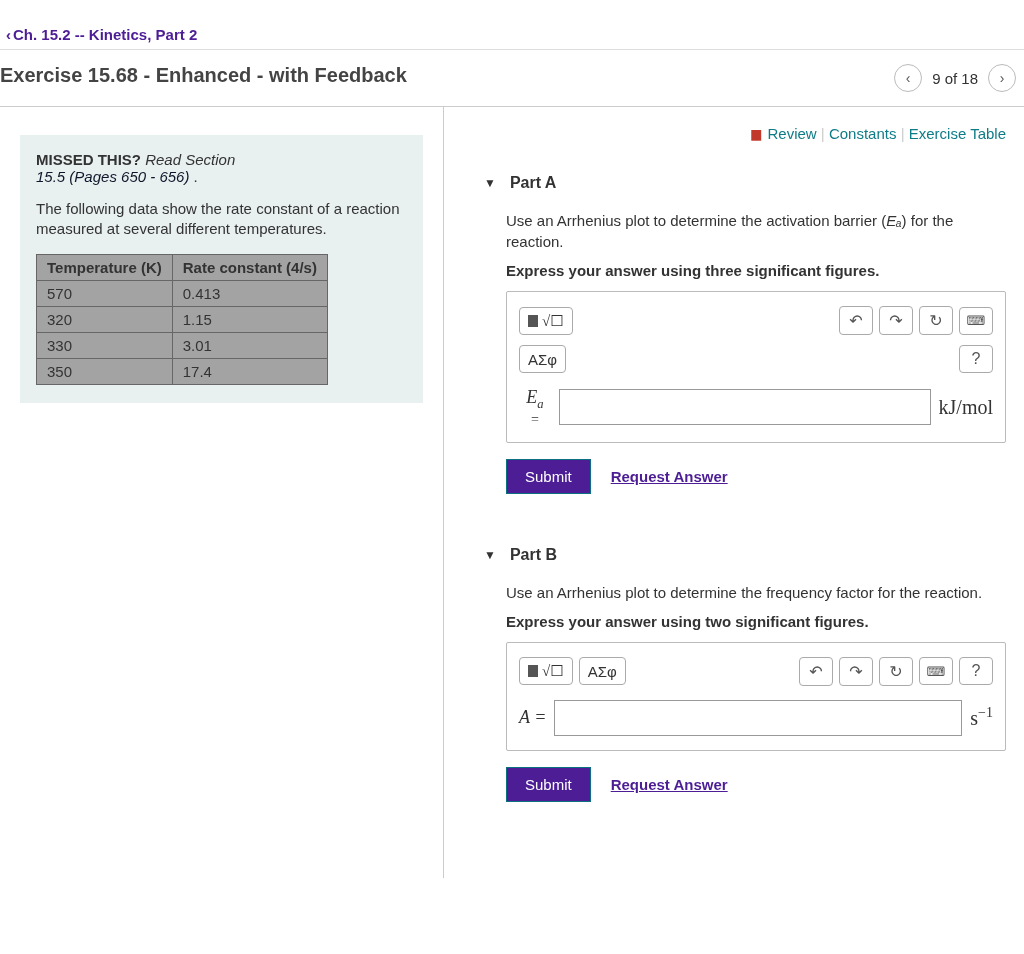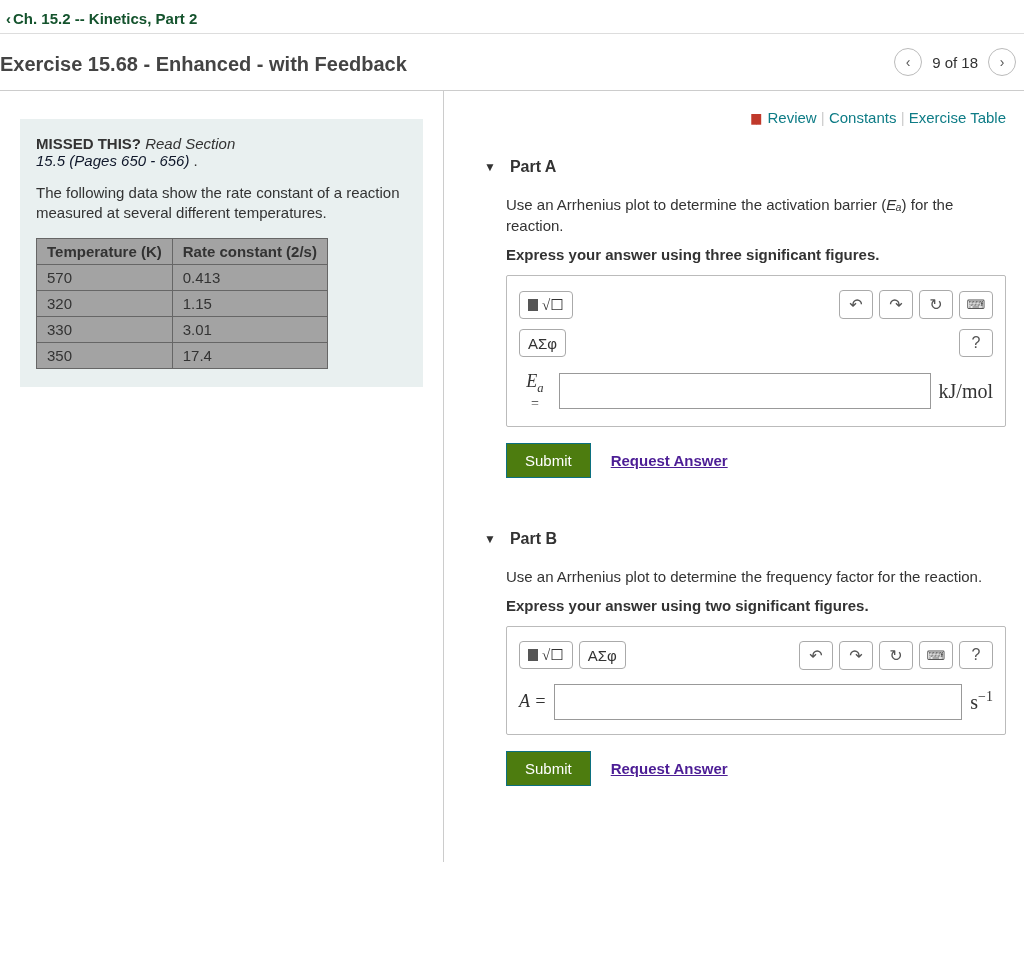--- a/index.html
+++ b/index.html
@@ -4,31 +4,31 @@
 <style>
   * { box-sizing: border-box; margin: 0; padding: 0; }
   body {
     font-family: "Helvetica Neue", Arial, sans-serif;
     font-size: 15px;
     color: #333;
     background: #fff;
     width: 1024px;
   }
   .breadcrumb {
-    color: #14532d;
+    color: #4c1d95;
     font-weight: bold;
-    padding: 10px 6px 6px 6px;
+    padding: 26px 6px 6px 6px;
     font-size: 15px;
     border-bottom: 1px solid #ddd;
   }
   .breadcrumb .chev { font-weight: bold; margin-right: 2px; }
   .exercise-bar {
     display: flex;
     justify-content: space-between;
-    align-items: flex-end;
+    align-items: flex-start;
     padding: 14px 8px 14px 0;
     border-bottom: 1px solid #ccc;
   }
   .exercise-title { font-size: 20px; font-weight: bold; color: #444; }
   .pager { display: flex; align-items: center; gap: 10px; font-size: 15px; color: #333; }
   .circle-btn {
     width: 28px; height: 28px; border-radius: 50%; border: 1px solid #bbb;
     display: flex; align-items: center; justify-content: center; cursor: pointer;
     font-size: 14px; color: #555; background: #fff;
   }
@@ -85,21 +85,21 @@
   .answer-line { display: flex; align-items: center; gap: 8px; }
   .var-label { font-family: Georgia, serif; font-style: italic; font-size: 18px; width: 32px; text-align: center; }
   .var-label .eq { font-style: normal; font-size: 14px; display:block; }
   .var-label-inline { font-family: Georgia, serif; font-style: italic; font-size: 18px; white-space: nowrap; }
   .answer-input {
     flex: 1; border: 1px solid #999; height: 36px; padding: 4px 6px; font-size: 15px;
   }
   .units { font-family: Georgia, serif; font-size: 20px; white-space: nowrap; }
   .submit-row { display: flex; align-items: center; gap: 20px; margin-top: 16px; }
   .submit-btn {
-    background: #4d7c0f; color: #fff; border: 1px solid #0c7080;
+    background: #4c1d95; color: #fff; border: 1px solid #0c7080;
     padding: 8px 18px; font-size: 15px; cursor: pointer;
   }
   .req-answer { color: #4c1d95; font-weight: bold; text-decoration: underline; cursor: pointer; font-size: 15px; }
   .part { margin-bottom: 46px; }
   .mini-rect { display:inline-block; width:10px; height:12px; background:#555; vertical-align:middle; margin-right:2px;}
   sup, sub { font-size: 0.7em; }
 </style>
 </head>
 <body>
 
@@ -122,21 +122,21 @@
       <div class="missed">
         <b>MISSED THIS?</b>
         <span class="italic">Read Section</span><br>
         <span class="link">15.5 (Pages 650 - 656)</span><span> .</span>
       </div>
       <div class="intro">The following data show the rate constant of a reaction measured at several different temperatures.</div>
       <table class="data">
         <thead>
           <tr>
             <th><span>Temperature (K)</span></th>
-            <th><span>Rate constant (2/s)</span></th>
+            <th><span>Rate constant (4/s)</span></th>
           </tr>
         </thead>
         <tbody id="data-rows">
             <tr>
               <td>570</td>
               <td>0.413</td>
             </tr>
             <tr>
               <td>320</td>
               <td>1.15</td>

